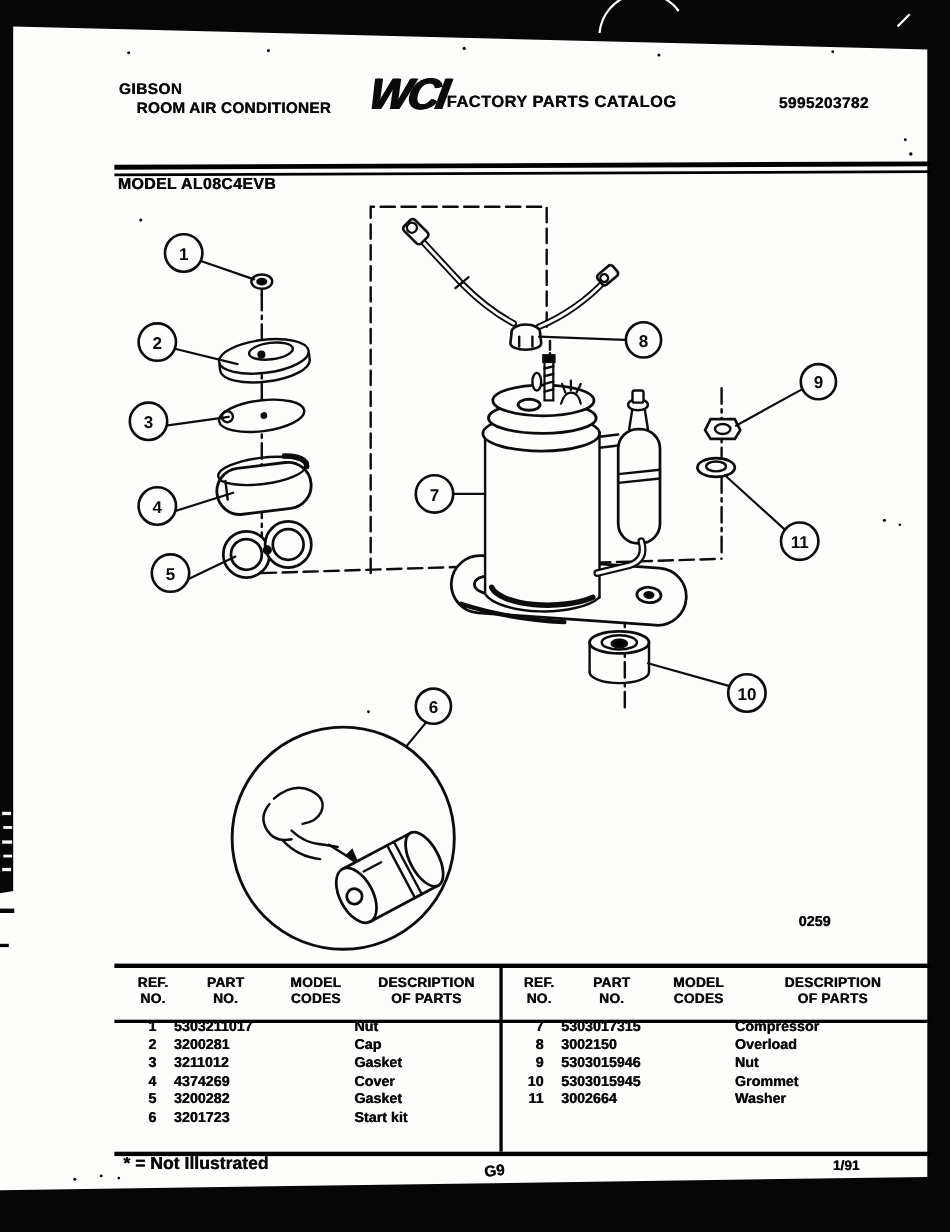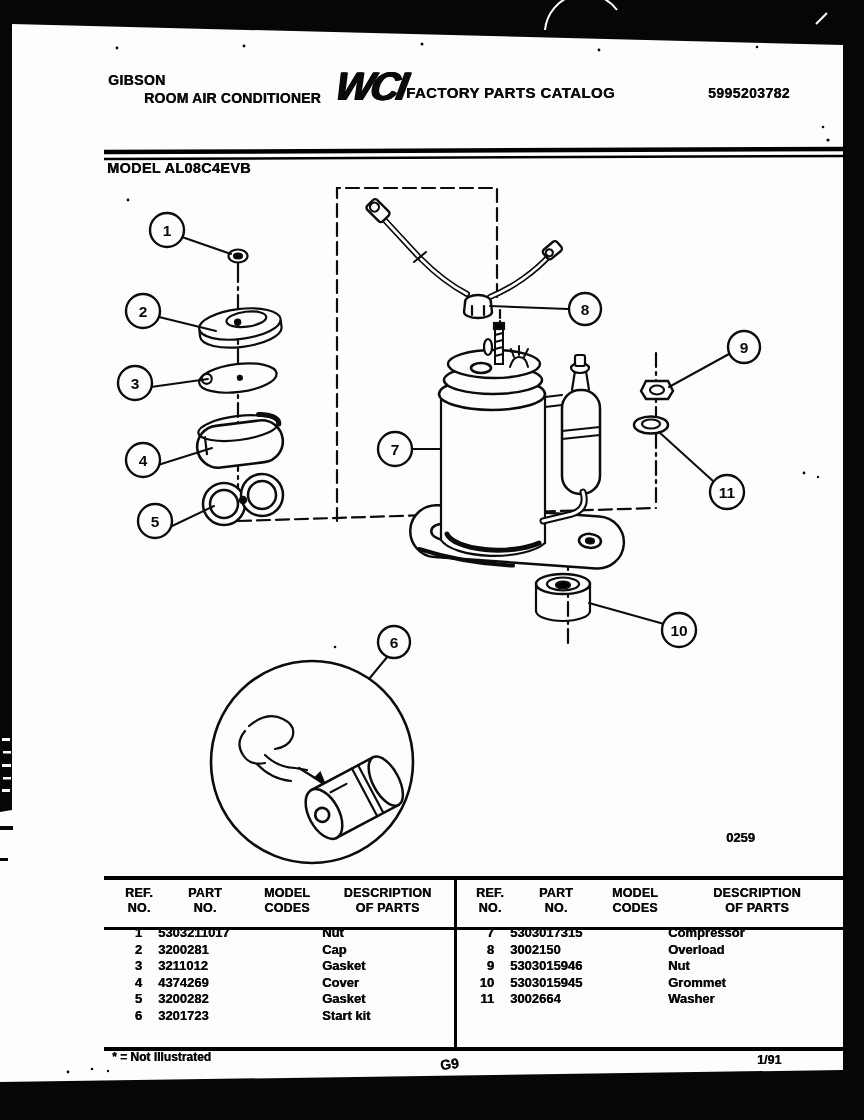--- a/index.html
+++ b/index.html
@@ -2,28 +2,28 @@
 <html><head>
 <meta charset="utf-8">
 <style>
   html,body{margin:0;padding:0;background:#000;}
   .stage{position:relative;width:864px;height:1120px;overflow:hidden;
          font-family:"Liberation Sans","DejaVu Sans",sans-serif;color:#0a0a0a;}
   .stage svg{position:absolute;left:0;top:0;}
   .txt{position:absolute;font-weight:bold;color:#0a0a0a;white-space:nowrap;
        text-shadow:0.4px 0 0 currentColor;}
   .brand1{left:108px;top:72px;font-size:14px;letter-spacing:.4px;}
-  .brand2{left:124px;top:90px;font-size:14px;letter-spacing:.2px;padding-left:20px;}
+  .brand2{left:104px;top:90px;font-size:14px;letter-spacing:.2px;padding-left:20px;}
   .logo{left:336px;top:64px;font-size:40px;font-style:italic;letter-spacing:-3px;
         transform:skewX(-10deg);text-shadow:1.2px 0 0 #0a0a0a,-0.6px 0 0 #0a0a0a;}
   .catalog{left:406px;top:84px;font-size:15px;letter-spacing:.4px;}
   .pubnum{left:708px;top:85px;font-size:14px;letter-spacing:.4px;}
   .model{left:107px;top:160px;font-size:14.5px;letter-spacing:.3px;}
   .pagecode{left:726px;top:830px;font-size:13px;}
-  .note{left:112px;top:1050px;font-size:12px;}
+  .note{left:112px;top:1050px;font-size:16px;}
   .pageid{left:440px;top:1056px;font-size:14px;transform:rotate(-7deg);}
   .datecode{left:757px;top:1053px;font-size:12.5px;}
 
   
   .ptable{position:absolute;left:104px;top:876px;width:742px;height:167px;
           border-top:4px solid #000;border-bottom:4px solid #000;}
   .ptable .divider{position:absolute;left:350px;top:0;bottom:0;width:3px;background:#000;}
   .ptable .head-rule{position:absolute;left:0;right:0;top:47px;height:3px;background:#000;}
   .half{position:absolute;top:0;bottom:0;}
   .half.lh{left:0;width:349px;}

